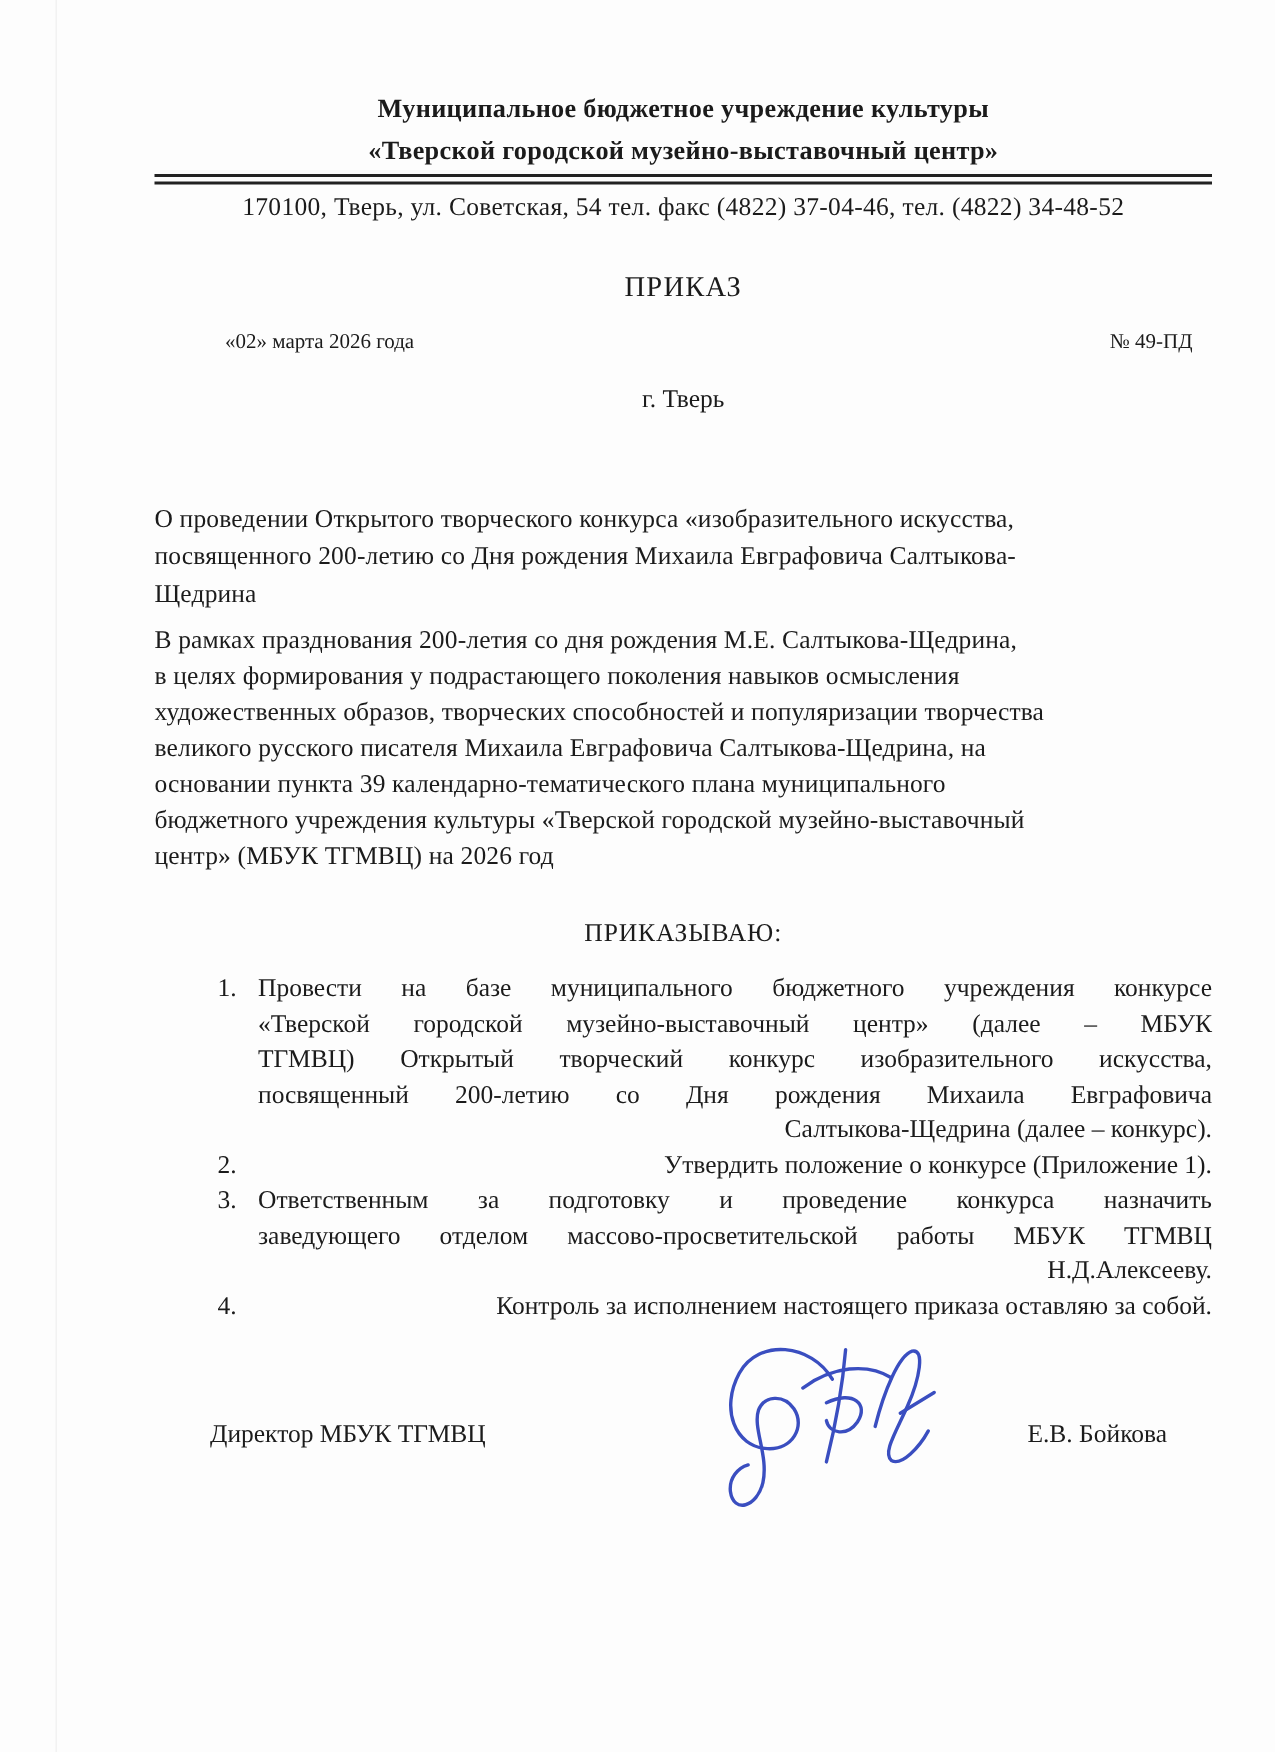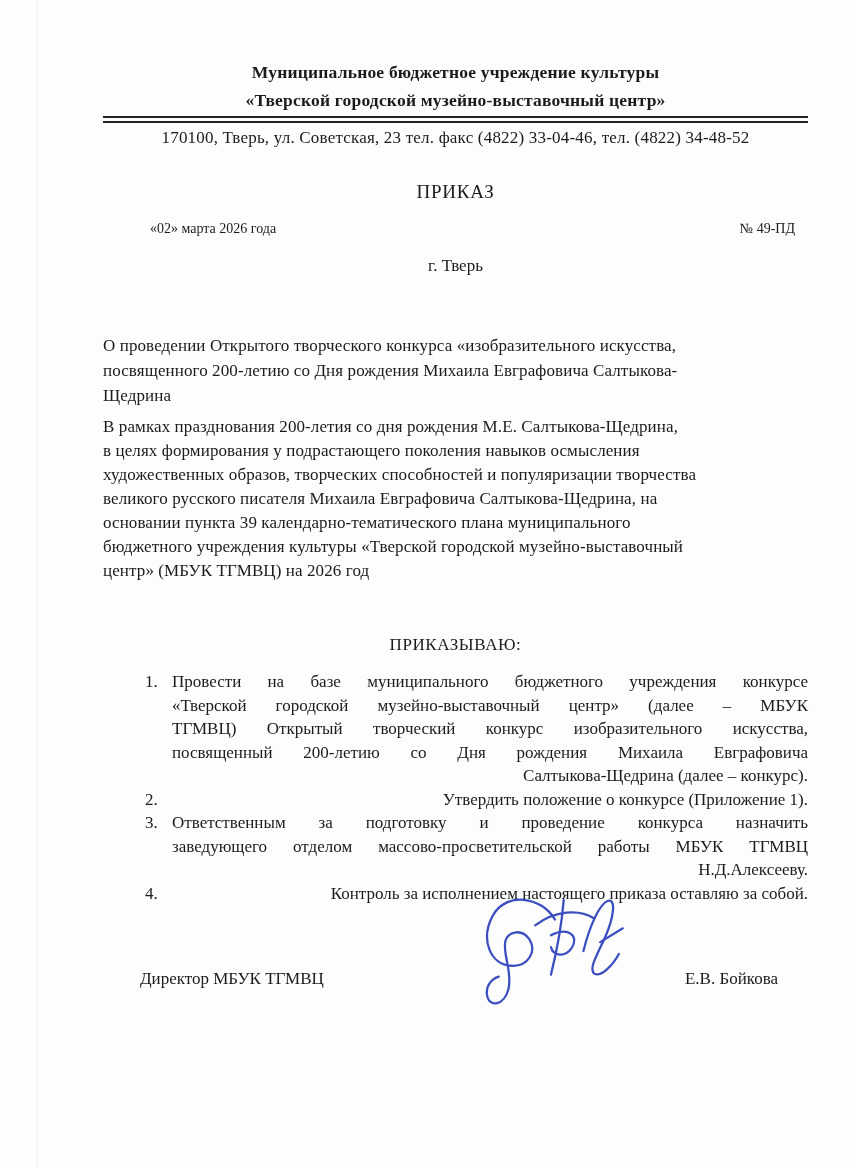--- a/index.html
+++ b/index.html
@@ -61,21 +61,21 @@
     margin-top:13px;
     text-align:center;
     font-size:17px;line-height:24px;
   }
   .para{font-size:17px;letter-spacing:0.1px;}
   .para .line{line-height:25px;}
   .subject{margin-top:55px;}
   .preamble{margin-top:7px;}
   .preamble .line{line-height:24px;}
   .resolution{
-    margin-top:50px;
+    margin-top:27px;
     text-align:center;
     font-size:17px;line-height:24px;
     letter-spacing:0.6px;
   }
   .order-list{margin-top:13px;}
   .order-item{
     position:relative;
     padding-left:69px;
     font-size:17px;
   }
@@ -108,21 +108,21 @@
 <div class="page">
   <div class="content">
 
     <div class="org">
       <div>Муниципальное бюджетное учреждение культуры</div>
       <div>«Тверской городской музейно-выставочный центр»</div>
     </div>
 
     <div class="double-rule"></div>
 
-    <div class="address">170100, Тверь, ул. Советская, 23 тел. факс (4822) 33-04-46, тел. (4822) 34-48-52</div>
+    <div class="address">170100, Тверь, ул. Советская, 54 тел. факс (4822) 37-04-46, тел. (4822) 34-48-52</div>
 
     <div class="doc-type">ПРИКАЗ</div>
 
     <div class="meta-row">
       <span class="meta-date">«02» марта 2026 года</span>
       <span class="meta-number">№ 49-ПД</span>
     </div>
 
     <div class="city">г. Тверь</div>
 

